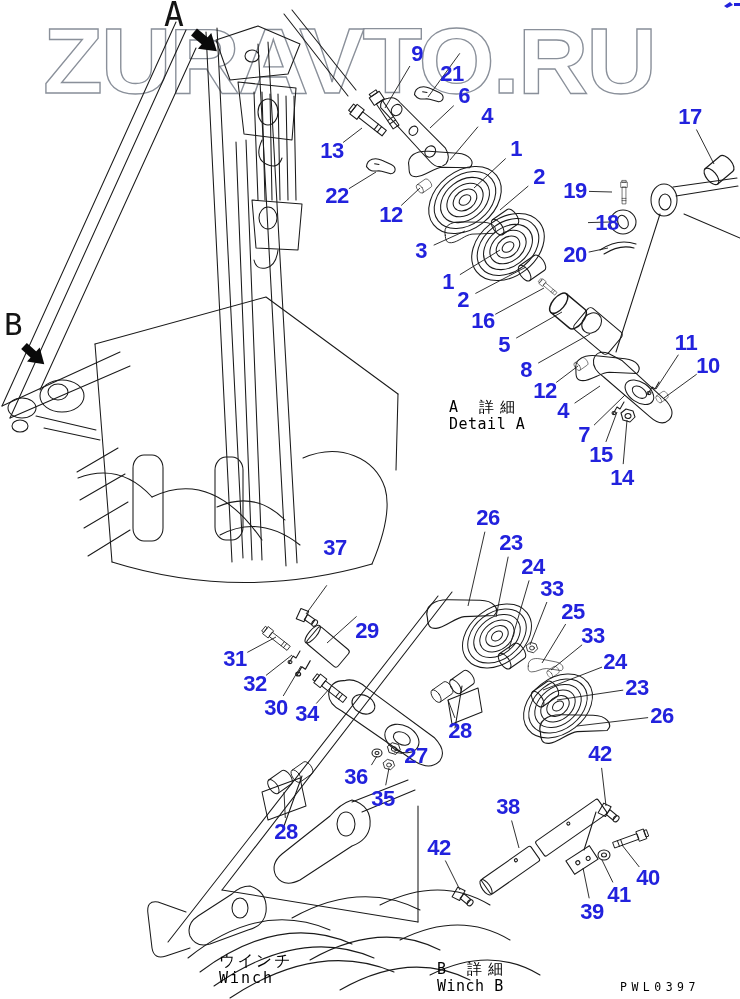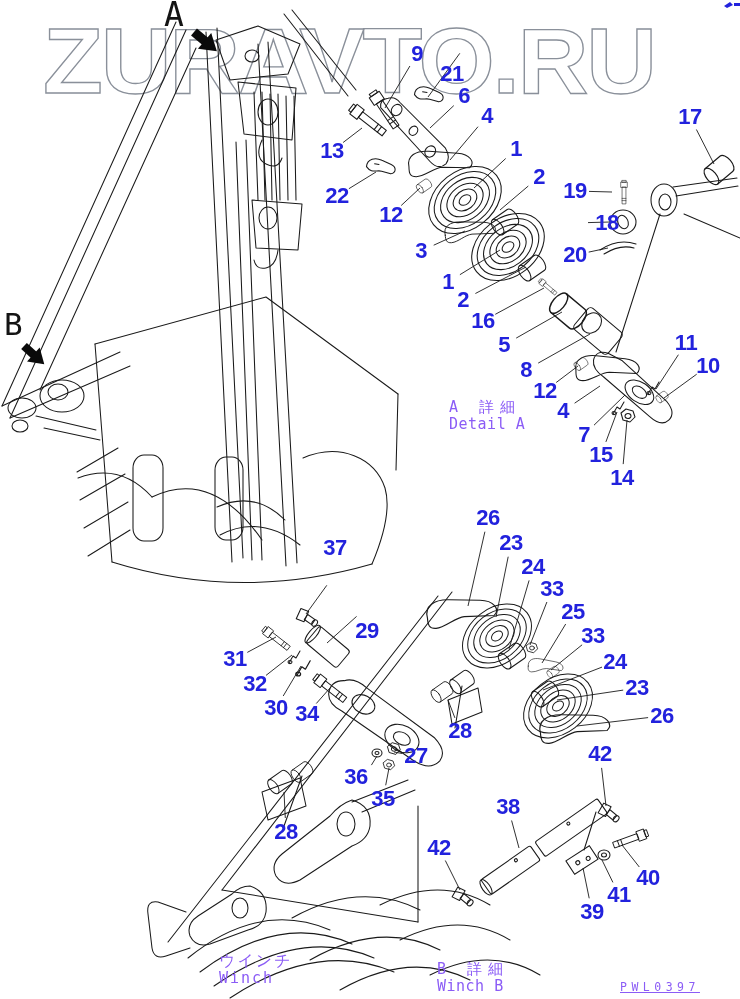--- a/index.html
+++ b/index.html
@@ -9,32 +9,32 @@
   #art{position:absolute;left:0;top:0;}
   .ln *{fill:none;stroke:var(--line-color,#1a1a1a);stroke-width:1.05;stroke-linecap:round;stroke-linejoin:round;}
   .solid, .solid *{fill:#0a0a0a !important;stroke:none !important;}
   .bluemark, .bluemark *{fill:var(--callout-color,#2222dd) !important;stroke:none !important;}
   #wm{font:bold 93px "Liberation Sans",sans-serif;fill:none;
       stroke:var(--wm-color,#8a909a);stroke-width:1.3px;letter-spacing:-2px;}
   #leaders line{stroke:var(--line-color,#1a1a1a);stroke-width:0.9;}
   .callout{position:absolute;transform:translate(-50%,-50%);
       font:bold 22px "Liberation Sans",sans-serif;color:var(--callout-color,#2222dd);
       letter-spacing:-0.5px;white-space:nowrap;z-index:5;}
-  .tech{font-family:"DejaVu Sans Mono",monospace;color:#8b5cf6;position:absolute;line-height:1.15;white-space:nowrap;}
+  .tech{font-family:"DejaVu Sans Mono",monospace;color:#000000;position:absolute;line-height:1.15;white-space:nowrap;}
   .marker{position:absolute;font-family:"DejaVu Sans Mono",monospace;color:#141414;z-index:4;}
   #markA{left:164px;top:-5px;font-size:33px;}
   #markB{left:4px;top:306px;font-size:31px;}
   #detailA{left:449px;top:399px;}
   #detailB{left:437px;top:961px;}
   #winchLbl{left:219px;top:952px;}
   .detail-label .jp{font-size:15px;letter-spacing:6px;}
   .detail-label .en{font-size:15px;letter-spacing:0.5px;}
   #winchLbl .jp{font-size:16px;letter-spacing:2px;}
   #winchLbl .en{font-size:15px;letter-spacing:2px;}
-  #code{left:620px;top:981px;font-size:11.5px;letter-spacing:4.5px;text-decoration:underline;}
+  #code{left:620px;top:981px;font-size:11.5px;letter-spacing:4.5px;}
 </style>
 </head>
 <body>
 
 <div id="page">
 
   <svg id="art" width="740" height="999" viewBox="0 0 740 999">
     <defs>
       <g id="sheave">
           <ellipse rx="40" ry="29"></ellipse>

